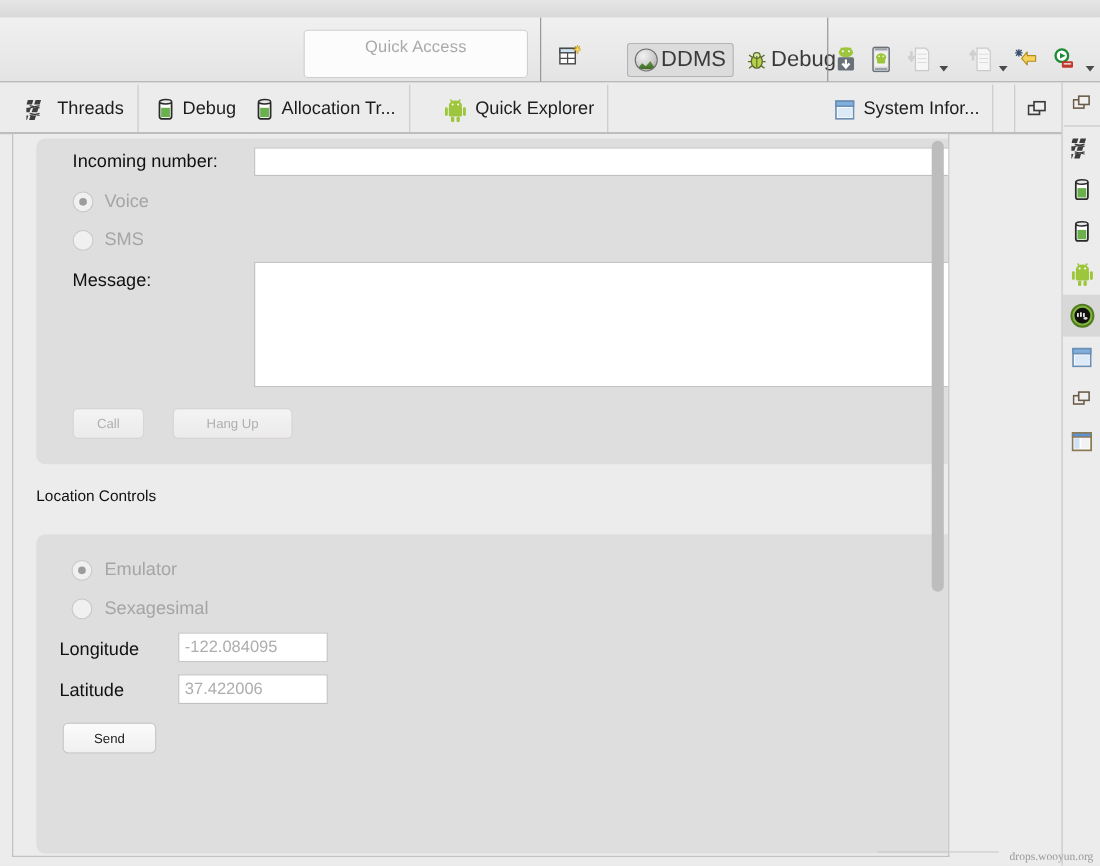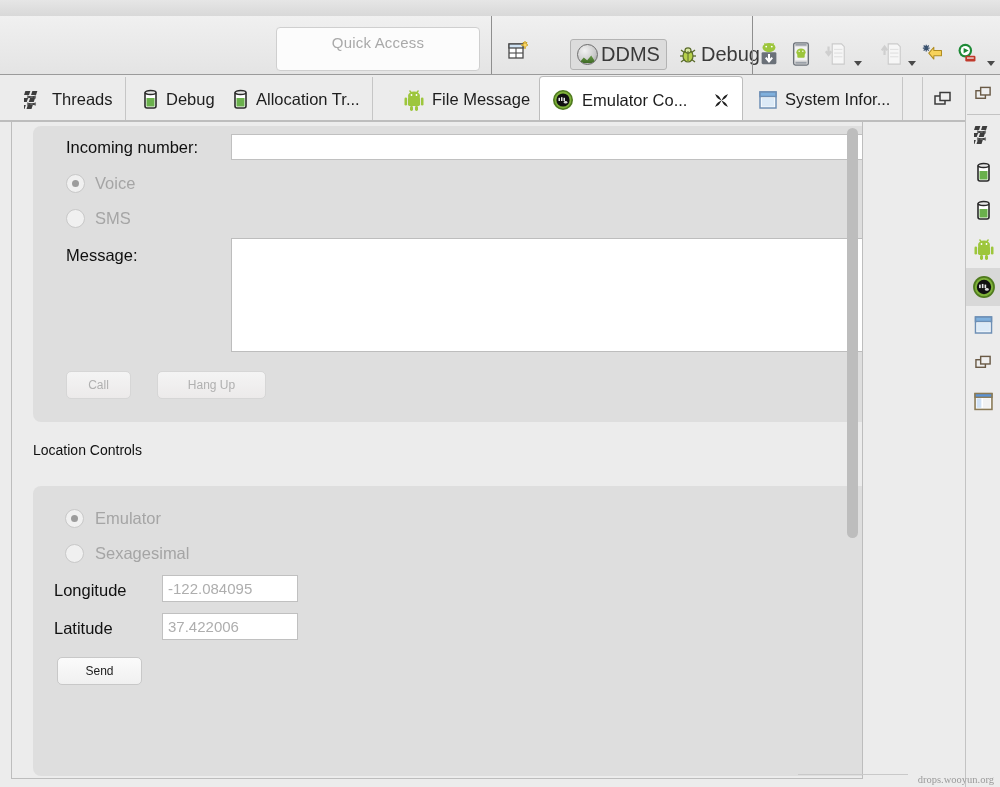--- a/index.html
+++ b/index.html
@@ -422,40 +422,23 @@
       <rect x="4" y="8" width="12" height="9" rx="1.4" fill="#9dc63c"></rect>
       <rect x="0.5" y="8.5" width="2.6" height="8" rx="1.3" fill="#9dc63c"></rect>
       <rect x="16.9" y="8.5" width="2.6" height="8" rx="1.3" fill="#9dc63c"></rect>
       <rect x="6" y="17" width="3" height="5" rx="1.4" fill="#9dc63c"></rect>
       <rect x="11" y="17" width="3" height="5" rx="1.4" fill="#9dc63c"></rect>
       <line x1="5.5" y1="1.5" x2="7.5" y2="4" stroke="#9dc63c" stroke-width="1.3"></line>
       <line x1="14.5" y1="1.5" x2="12.5" y2="4" stroke="#9dc63c" stroke-width="1.3"></line>
       <circle cx="7.5" cy="6" r="0.9" fill="#ffffff"></circle>
         <circle cx="12.5" cy="6" r="0.9" fill="#ffffff"></circle>
     </svg>
-    <span>File Message</span>
-  </div>
-
-  <div class="tab active" style="left:539px;width:204px">
-    <svg class="icn-emul" viewBox="0 0 22 22">
-      <circle cx="11" cy="11" r="10" fill="#4f7a1e"></circle>
-      <circle cx="11" cy="11" r="8.4" fill="#7fb23a"></circle>
-      <circle cx="11" cy="11" r="6.6" fill="#111111"></circle>
-      <g fill="#e8e8e8">
-        <rect x="6.5" y="8.8" width="1.5" height="3.2"></rect>
-        <rect x="9" y="8.2" width="1.5" height="3.8"></rect>
-        <rect x="11.5" y="8.8" width="1.5" height="3.2"></rect>
-      </g>
-      <ellipse cx="13.6" cy="13.2" rx="1.8" ry="1.2" fill="#dcdcdc"></ellipse>
-    </svg>
-    <span style="flex:1">Emulator Co...</span>
-    <svg class="icn-close" viewBox="0 0 17 17">
-      <path d="M2 2 C6 4, 6 4, 8.5 8.5 C11 4, 11 4, 15 2 C13 6, 13 6, 8.5 8.5 C13 11, 13 11, 15 15 C11 13, 11 13, 8.5 8.5 C6 13, 6 13, 2 15 C4 11, 4 11, 8.5 8.5 C4 6, 4 6, 2 2 Z" fill="#1d1d1d"></path>
-    </svg>
-  </div>
+    <span>Quick Explorer</span>
+  </div>
+
 
   <div class="tab" style="left:747px">
     <svg class="icn-sysinfo" viewBox="0 0 18 20">
       <rect x="1" y="2" width="16" height="16" fill="#ffffff" stroke="#6d8fb5" stroke-width="1.5"></rect>
       <rect x="1" y="2" width="16" height="4.5" fill="#7fb0dd" stroke="#6d8fb5" stroke-width="1.5"></rect>
       <rect x="2.6" y="8" width="12.8" height="8.6" fill="#dceaf7"></rect>
     </svg>
     <span>System Infor...</span>
   </div>
 

